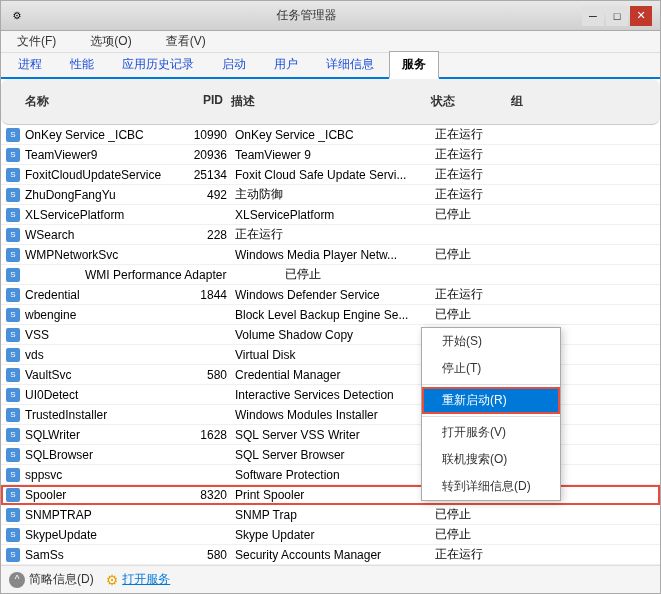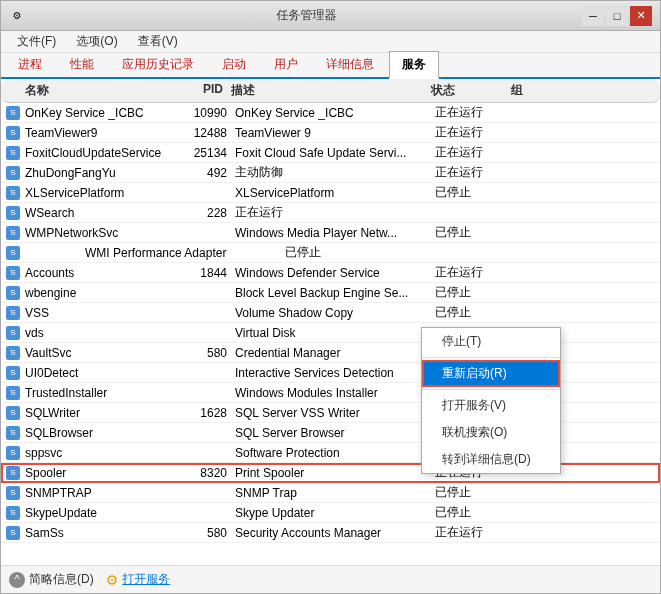--- a/index.html
+++ b/index.html
@@ -59,42 +59,42 @@
     }
     .ctrl-btn.minimize { background: #e0e0e0; }
     .ctrl-btn.maximize { background: #e0e0e0; }
     .ctrl-btn.close { background: #c0392b; color: white; }
     .menu-bar {
       background: #f5f5f5;
       height: 22px;
       display: flex;
       align-items: center;
       padding: 0 8px;
-      gap: 4px;
+      gap: 18px;
       border-bottom: 1px solid #ddd;
     }
     .menu-item {
       padding: 2px 8px;
       cursor: pointer;
       font-size: 12px;
       color: #333;
     }
     .tab-bar {
       background: #f5f5f5;
       height: 26px;
       display: flex;
       align-items: flex-end;
       padding: 0 4px;
       border-bottom: 2px solid #0078d7;
     }
     .tab {
       padding: 4px 12px;
       font-size: 12px;
       cursor: pointer;
-      color: #b91c1c;
+      color: #1d4ed8;
       border: 1px solid transparent;
       border-bottom: none;
       margin-right: 2px;
       background: transparent;
     }
     .tab.active {
       background: white;
       border-color: #aaa;
       border-bottom: 2px solid white;
       margin-bottom: -2px;
@@ -106,21 +106,21 @@
       display: flex;
       flex-direction: column;
       overflow: hidden;
       background: white;
       position: relative;
     }
     .table-header {
       display: flex;
       background: #f0f0f0;
       border-bottom: 1px solid #ccc;
-      padding: 3px 0;
+      padding: 14px 0;
       font-size: 12px;
       font-weight: bold;
       color: #333;
       flex-shrink: 0;
       border-radius: 8px;
     }
     .col-name { width: 170px; padding-left: 24px; }
     .col-pid { width: 60px; text-align: right; padding-right: 8px; }
     .col-desc { width: 200px; }
     .col-status { width: 80px; }
@@ -264,21 +264,21 @@
     <div class="cell-pid">10990</div>
     <div class="cell-desc">OnKey Service _ICBC</div>
     <div class="cell-status">正在运行</div>
     <div class="cell-group"></div>
   </div>
         <div class="table-row">
     <div class="row-icon">
       <div class="service-icon">S</div>
     </div>
     <div class="cell-name">TeamViewer9</div>
-    <div class="cell-pid">12488</div>
+    <div class="cell-pid">20936</div>
     <div class="cell-desc">TeamViewer 9</div>
     <div class="cell-status">正在运行</div>
     <div class="cell-group"></div>
   </div>
         <div class="table-row">
     <div class="row-icon">
       <div class="service-icon">S</div>
     </div>
     <div class="cell-name">FoxitCloudUpdateService</div>
     <div class="cell-pid">25134</div>
@@ -331,21 +331,21 @@
     </div>
     <div class="cell-pid"></div>
     <div class="cell-desc">WMI Performance Adapter</div>
     <div class="cell-status">已停止</div>
     <div class="cell-group"></div>
   </div>
         <div class="table-row">
     <div class="row-icon">
       <div class="service-icon">S</div>
     </div>
-    <div class="cell-name">Accounts</div>
+    <div class="cell-name">Credential</div>
     <div class="cell-pid">1844</div>
     <div class="cell-desc">Windows Defender Service</div>
     <div class="cell-status">正在运行</div>
     <div class="cell-group"></div>
   </div>
         <div class="table-row">
     <div class="row-icon">
       <div class="service-icon">S</div>
     </div>
     <div class="cell-name">wbengine</div>
@@ -470,20 +470,21 @@
     </div>
     <div class="cell-name">SamSs</div>
     <div class="cell-pid">580</div>
     <div class="cell-desc">Security Accounts Manager</div>
     <div class="cell-status">正在运行</div>
     <div class="cell-group"></div>
   </div>
       </div>
 
     <div class="context-menu" id="context-menu">
+    <div class="ctx-item">开始(S)</div>
         <div class="ctx-item">停止(T)</div>
         <div class="ctx-separator"></div>
         <div class="ctx-item highlighted">重新启动(R)</div>
         <div class="ctx-separator"></div>
         <div class="ctx-item">打开服务(V)</div>
         <div class="ctx-item">联机搜索(O)</div>
         <div class="ctx-item">转到详细信息(D)</div>
       </div>
   </div>
 

